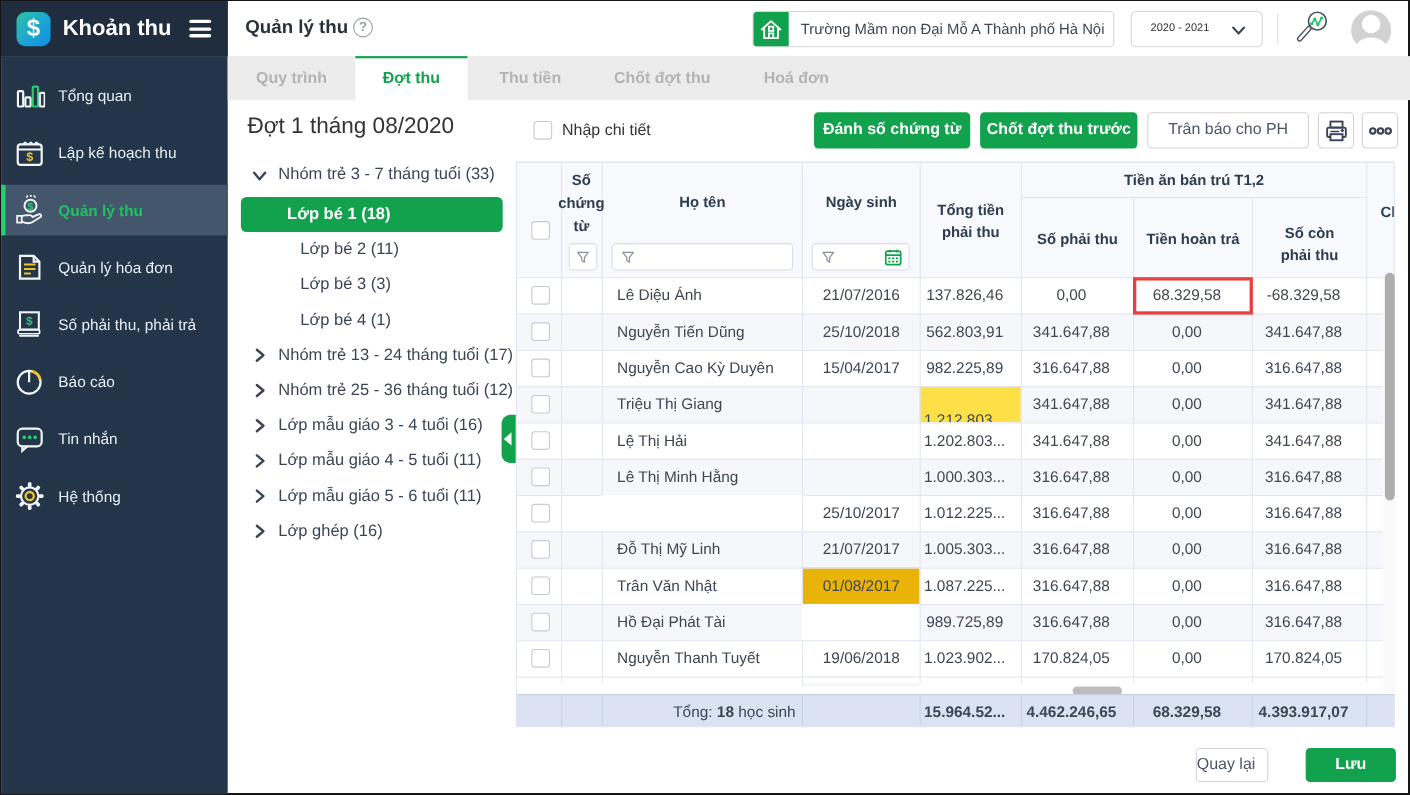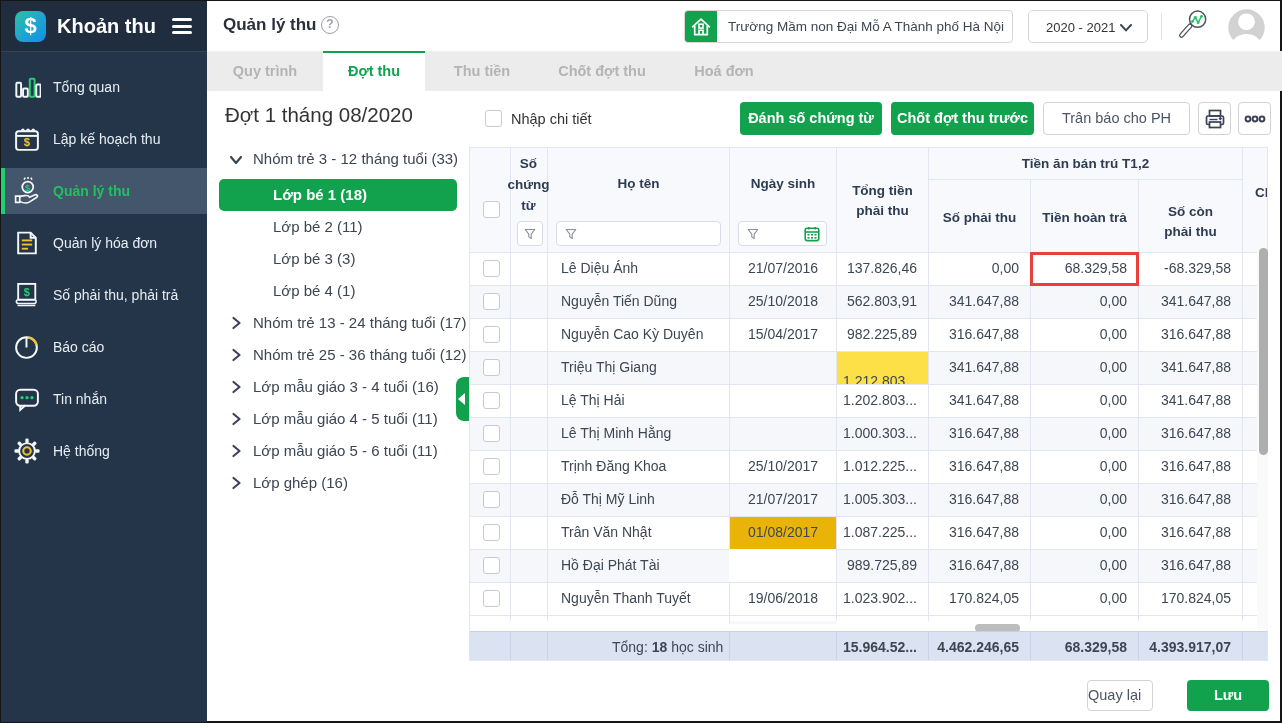--- a/index.html
+++ b/index.html
@@ -15,21 +15,21 @@
 .nav { position:absolute; top:63px; left:0; width:206px; }
 .nav-item { position:relative; height:46px; margin-bottom:6px; display:flex; align-items:center; color:#e7edf3; font-size:14px; }
 .nav-item svg { width:28px; height:28px; margin-left:12px; margin-right:12px; flex:none; }
 .nav-item.active { background:#44566b; color:#1fc161; font-weight:bold; }
 .nav-item.active:before { content:""; position:absolute; left:0; top:0; width:4px; height:46px; background:#21d170; }
 .pg-title { position:absolute; left:222px; top:14px; font-size:17px; font-weight:bold; color:#29313a; }
 .help { position:absolute; left:320px; top:15px; width:18px; height:18px; border:1.5px solid #9aa0a8; border-radius:50%; color:#9aa0a8; font-size:12px; font-weight:bold; text-align:center; line-height:15px; }
 .school { position:absolute; left:683px; top:9px; width:329px; height:33px; white-space:nowrap; overflow:hidden; border:1px solid #d7d7d7; border-radius:4px; display:flex; align-items:center; background:#fff; }
 .school .hico { width:33px; height:33px; margin:-1px 0 -1px -1px; background:#12a24e; border-radius:4px 0 0 4px; display:flex; align-items:center; justify-content:center; flex:none; }
 .school span.txt { padding:0 12px 0 11px; font-size:13.5px; color:#3d4752; }
-.year { position:absolute; left:1027px; top:9px; width:120px; height:33px; border:1px solid #d7d7d7; border-radius:5px; font-size:13px; color:#333;text-decoration:underline; }
+.year { position:absolute; left:1027px; top:9px; width:120px; height:33px; border:1px solid #d7d7d7; border-radius:5px; font-size:10px; color:#333;text-decoration:underline; }
 .year span { position:absolute; left:17px; top:9px; }
 .vsep { position:absolute; left:1160px; top:12px; height:27px; width:1px; background:#e2e2e2; }
 .tabs { position:absolute; left:206px; top:50px; width:1075px; height:40px; background:#ececec; display:flex; }
 .tab { height:40px; line-height:40px; color:#b4b4b4; font-size:14.5px; font-weight:bold; text-align:center; }
 .tab.active { background:#fff; color:#12a24e; border-top:2px solid #12a24e; line-height:36px; }
 .heading { position:absolute; left:224px; top:102px; font-size:20.5px; color:#333; }
 .nhap { position:absolute; left:484px; top:109px; display:flex; align-items:center; font-size:14.5px; color:#333; }
 .cb { width:17px; height:17px; border:1px solid #c6cad3; border-radius:3px; background:#fff; flex:none; }
 .nhap .cb { margin-right:9px; }
 .btn { position:absolute; top:101px; height:33px; border-radius:4px; font-size:14.5px; font-weight:bold; text-align:center; }
@@ -37,21 +37,21 @@
 .btn-white { background:#fff; color:#4b5563; border:1px solid #d3d3d3; font-weight:normal; }
 .tree { position:absolute; left:218px; top:142px; width:240px; font-size:15px; color:#3b4654; }
 .ti { position:absolute; left:0; height:32px; line-height:32px; white-space:nowrap; }
 .chev { position:absolute; left:10px; width:14px; }
 .pill { position:absolute; left:0; top:36px; width:238px; height:32px; background:#12a24e; border-radius:5px; color:#fff; font-weight:bold; line-height:32px; }
 .collapse-tab { position:absolute; left:455px; top:376px; width:13px; height:44px; background:#12a24e; border-radius:8px 0 0 8px; }
 .collapse-tab:after { content:""; position:absolute; left:2px; top:16px; border:6px solid transparent; border-right:7px solid #fff; border-left:none; }
 .tbl { position:absolute; left:468px; top:146px; width:799px; height:514px; font-size:14px; color:#3d4752; }
 .cell { position:absolute; border-left:1px solid #e2e6f0; border-top:1px solid #e2e6f0; overflow:hidden; }
 .hd { background:#f8f9fd; color:#2d3c50; font-weight:bold; font-size:13.5px; }
-.num { text-align:right; padding-right:11px; }
+.num { text-align:center; padding-right:11px; }
 .ct { text-align:center; }
 .fbtn { position:absolute; top:679px; height:31px; border-radius:4px; font-size:14.5px; background:#fff; }
 .filter { position:absolute; background:#fff; border:1px solid #d8dce8; border-radius:4px; height:25px; }
 </style>
 </head>
 <body>
 <div class="frame">
 <div class="sidebar">
       <div class="sb-head">
         <div class="logo">$</div>
@@ -210,22 +210,22 @@
         <svg viewBox="0 0 24 24" style="position:absolute;left:4px;top:4px;width:24px;height:24px">
           <circle cx="5" cy="12" r="2.4" fill="none" stroke="#3a4158" stroke-width="2"></circle>
           <circle cx="12" cy="12" r="2.4" fill="none" stroke="#3a4158" stroke-width="2"></circle>
           <circle cx="19" cy="12" r="2.4" fill="none" stroke="#3a4158" stroke-width="2"></circle>
         </svg>
       </div>
       <div class="tree">
         <svg class="chev" style="top:10px" viewBox="0 0 14 14">
           <path d="M2 4 L7 10 L12 4" fill="none" stroke="#3b4654" stroke-width="2.2" stroke-linecap="round" stroke-linejoin="round"></path>
         </svg>
-        <div class="ti" style="top:0;left:34px">Nhóm trẻ 3 - 12 tháng tuổi (33)</div>
-        <div class="pill"><span style="margin-left:54px">Lớp bé 1 (18)</span></div>
+        <div class="ti" style="top:0;left:34px">Nhóm trẻ 3 - 7 tháng tuổi (33)</div>
+        <div class="pill"><span style="margin-left:42px">Lớp bé 1 (18)</span></div>
         <div class="ti" style="top:68px;left:54px">Lớp bé 2 (11)</div>
         <div class="ti" style="top:100px;left:54px">Lớp bé 3 (3)</div>
         <div class="ti" style="top:132px;left:54px">Lớp bé 4 (1)</div>
         <svg class="chev" style="top:173px" viewBox="0 0 14 14">
           <path d="M4.5 2 L10.5 7 L4.5 12" fill="none" stroke="#3b4654" stroke-width="2.2" stroke-linecap="round" stroke-linejoin="round"></path>
         </svg>
         <div class="ti" style="top:164px;left:34px">Nhóm trẻ 13 - 24 tháng tuổi (17)</div>
         <svg class="chev" style="top:205px" viewBox="0 0 14 14">
           <path d="M4.5 2 L10.5 7 L4.5 12" fill="none" stroke="#3b4654" stroke-width="2.2" stroke-linecap="round" stroke-linejoin="round"></path>
         </svg>
@@ -339,21 +339,20 @@
         <div class="cell " style="left:78px;top:270px;width:182px;height:33px;background:#f6f7fb;padding:7px 0 0 13px;">Lê Thị Minh Hằng</div>
         <div class="cell ct" style="left:260px;top:270px;width:107px;height:33px;background:#f6f7fb;padding-top:7px;"></div>
         <div class="cell num" style="left:367px;top:270px;width:92px;height:33px;background:#f6f7fb;padding-top:7px;">1.000.303...</div>
         <div class="cell num" style="left:459px;top:270px;width:102px;height:33px;background:#f6f7fb;padding-top:7px;">316.647,88</div>
         <div class="cell num" style="left:561px;top:270px;width:108px;height:33px;background:#f6f7fb;padding-top:7px;">0,00</div>
         <div class="cell num" style="left:669px;top:270px;width:104px;height:33px;background:#f6f7fb;padding-top:7px;">316.647,88</div>
         <div class="cell " style="left:773px;top:270px;width:26px;height:33px;background:#f6f7fb;"></div>
         <div class="cell " style="left:0px;top:303px;width:41px;height:33px;background:#fff;"></div>
         <span class="cb" style="position:absolute;left:14px;top:311px;"></span>
         <div class="cell " style="left:41px;top:303px;width:37px;height:33px;background:#fff;"></div>
-        <div class="cell " style="left:78px;top:303px;width:182px;height:33px;background:#fff;padding:7px 0 0 13px;">Trịnh Đăng Khoa</div>
         <div class="cell ct" style="left:260px;top:303px;width:107px;height:33px;background:#fff;padding-top:7px;">25/10/2017</div>
         <div class="cell num" style="left:367px;top:303px;width:92px;height:33px;background:#fff;padding-top:7px;">1.012.225...</div>
         <div class="cell num" style="left:459px;top:303px;width:102px;height:33px;background:#fff;padding-top:7px;">316.647,88</div>
         <div class="cell num" style="left:561px;top:303px;width:108px;height:33px;background:#fff;padding-top:7px;">0,00</div>
         <div class="cell num" style="left:669px;top:303px;width:104px;height:33px;background:#fff;padding-top:7px;">316.647,88</div>
         <div class="cell " style="left:773px;top:303px;width:26px;height:33px;background:#fff;"></div>
         <div class="cell " style="left:0px;top:336px;width:41px;height:33px;background:#f6f7fb;"></div>
         <span class="cb" style="position:absolute;left:14px;top:344px;"></span>
         <div class="cell " style="left:41px;top:336px;width:37px;height:33px;background:#f6f7fb;"></div>
         <div class="cell " style="left:78px;top:336px;width:182px;height:33px;background:#f6f7fb;padding:7px 0 0 13px;">Đỗ Thị Mỹ Linh</div>

